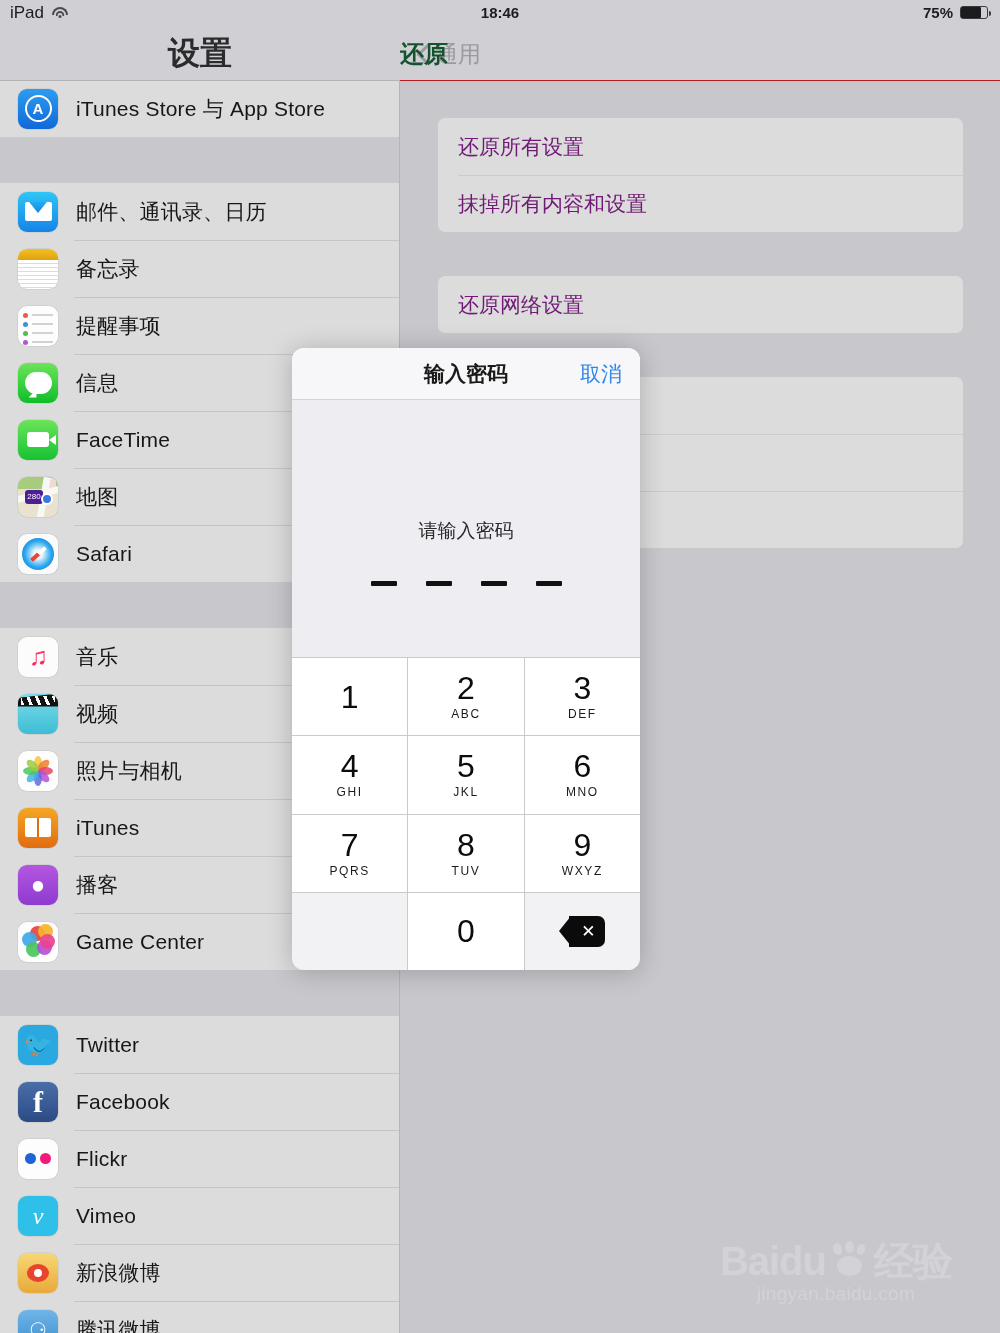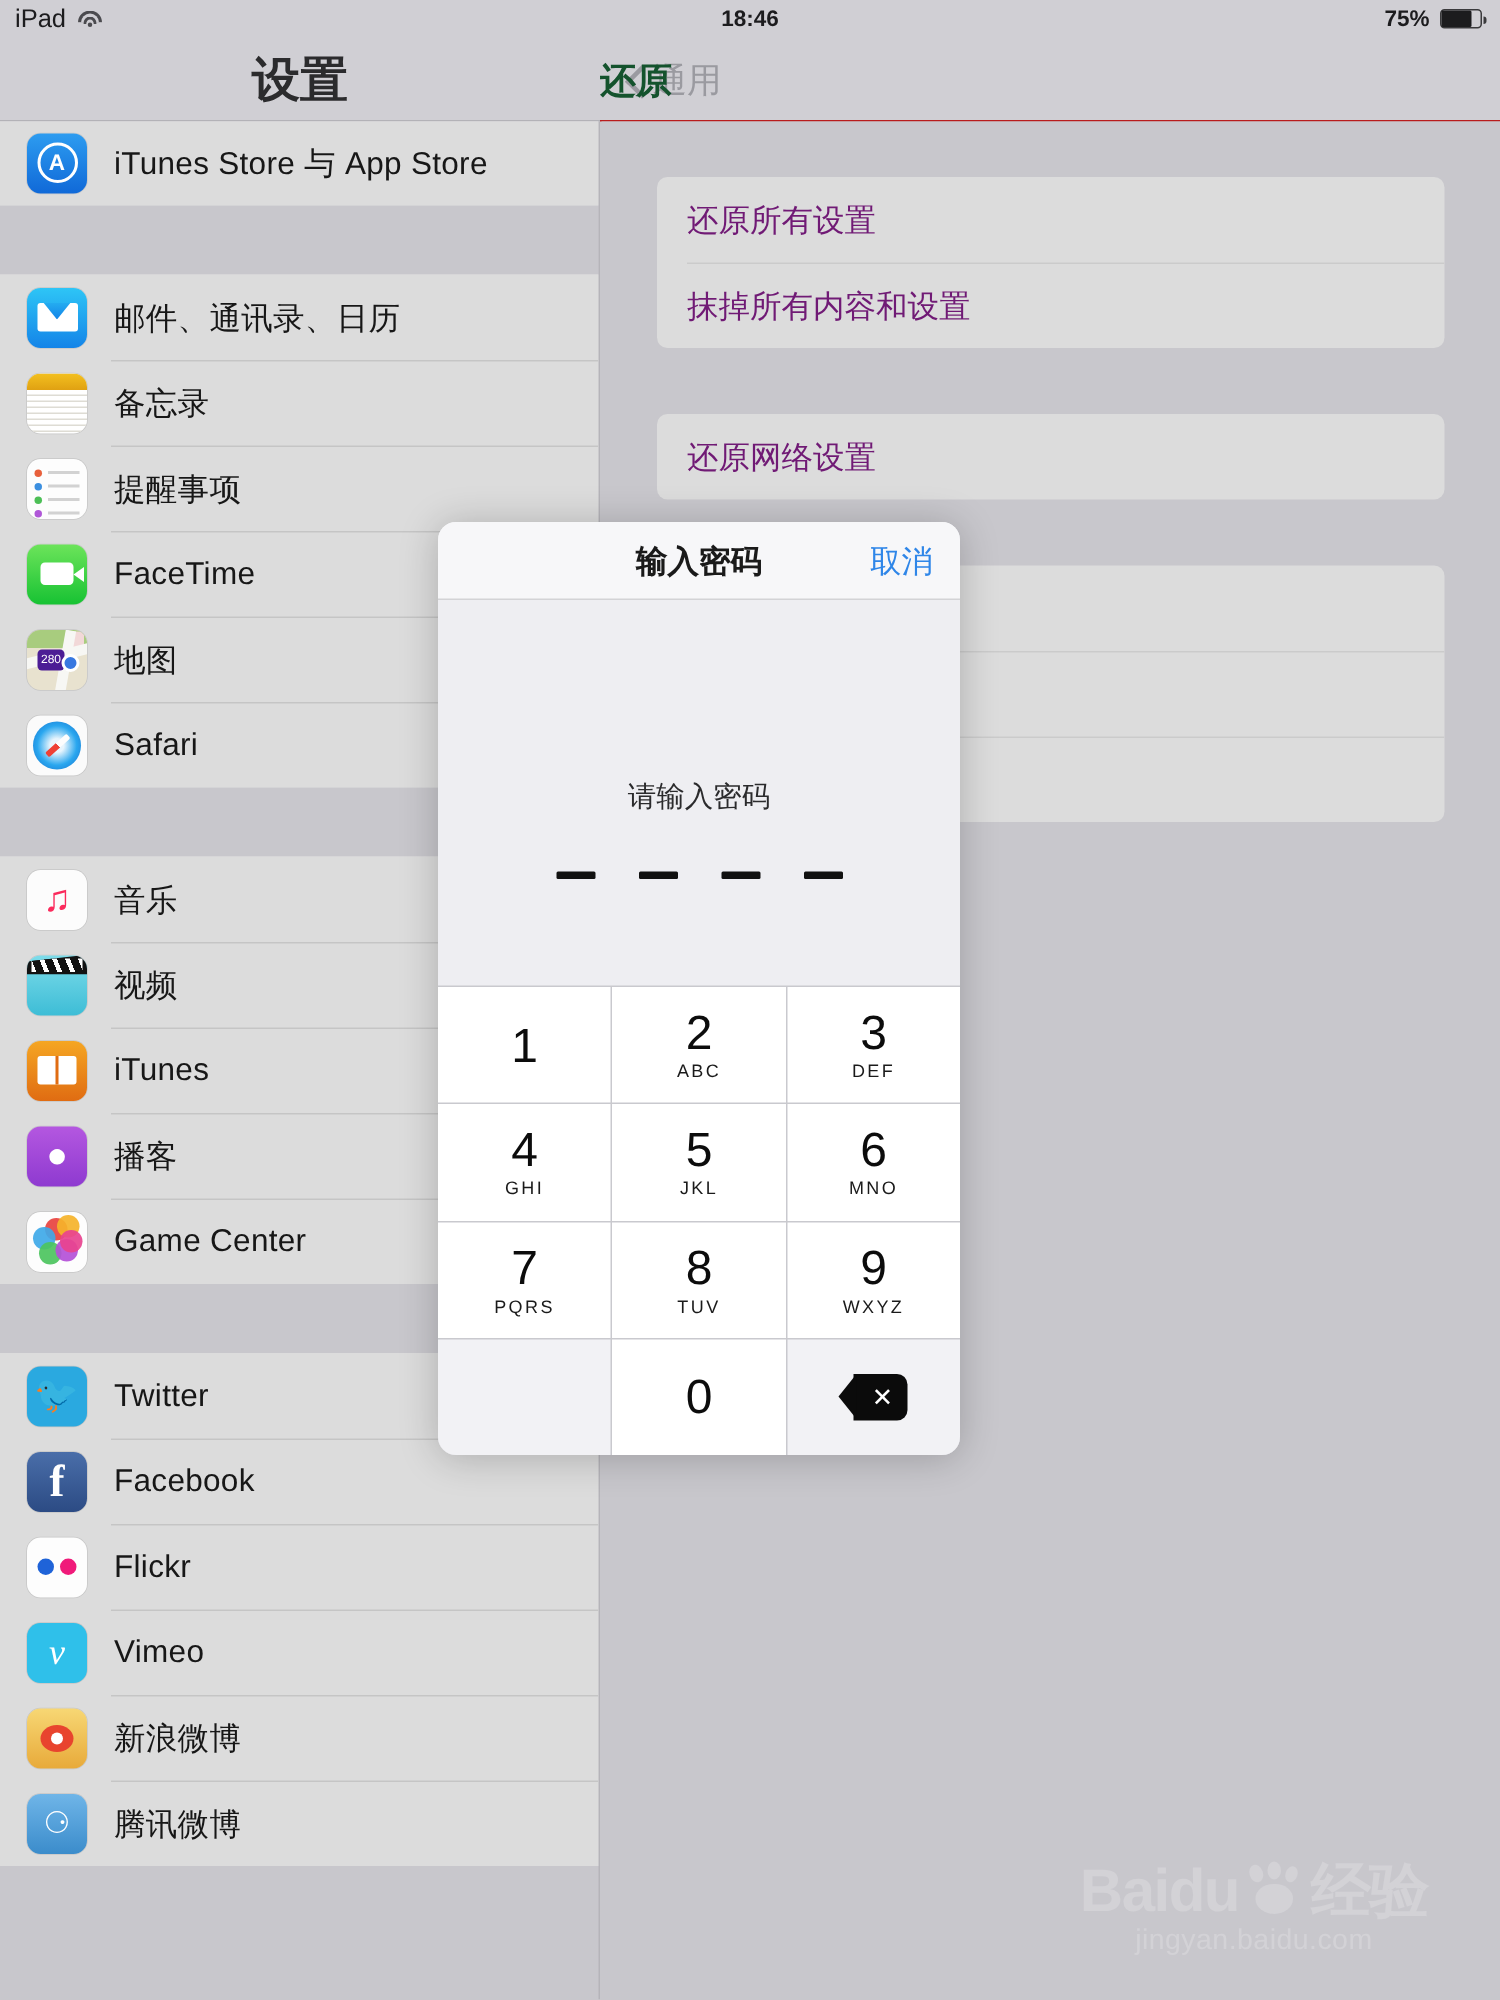--- a/index.html
+++ b/index.html
@@ -279,20 +279,26 @@
               <u></u>
             </div>
             <div class="r">
               <i style="background:#b057d8"></i>
               <u></u>
             </div>
           </span>
           <span class="label">提醒事项</span>
         </div>
         <div class="srow">
+          <span class="appicon ic-msg">
+            <div class="b"></div>
+          </span>
+          <span class="label">信息</span>
+        </div>
+        <div class="srow">
           <span class="appicon ic-ft">
             <div class="cam"></div>
           </span>
           <span class="label">FaceTime</span>
         </div>
         <div class="srow">
           <span class="appicon ic-maps">
             <div class="grn"></div>
             <div class="pk"></div>
             <div class="rd"></div>
@@ -317,20 +323,35 @@
           <span class="appicon ic-music">
             <div class="note">♫</div>
           </span>
           <span class="label">音乐</span>
         </div>
         <div class="srow">
           <span class="appicon ic-video">
             <div class="clap"></div>
           </span>
           <span class="label">视频</span>
+        </div>
+        <div class="srow">
+          <span class="appicon ic-photos">
+            <div class="fl">
+              <i style="background:#f5c542;transform:rotate(0deg)"></i>
+              <i style="background:#f07b2a;transform:rotate(45deg)"></i>
+              <i style="background:#e8436b;transform:rotate(90deg)"></i>
+              <i style="background:#b450d8;transform:rotate(135deg)"></i>
+              <i style="background:#5a6fe0;transform:rotate(180deg)"></i>
+              <i style="background:#3fb4e8;transform:rotate(225deg)"></i>
+              <i style="background:#4cc45e;transform:rotate(270deg)"></i>
+              <i style="background:#9acb3f;transform:rotate(315deg)"></i>
+            </div>
+          </span>
+          <span class="label">照片与相机</span>
         </div>
         <div class="srow">
           <span class="appicon ic-ibooks">
             <div class="bk"></div>
           </span>
           <span class="label">iTunes</span>
         </div>
         <div class="srow">
           <span class="appicon ic-podcast">
             <div class="p">●</div>

